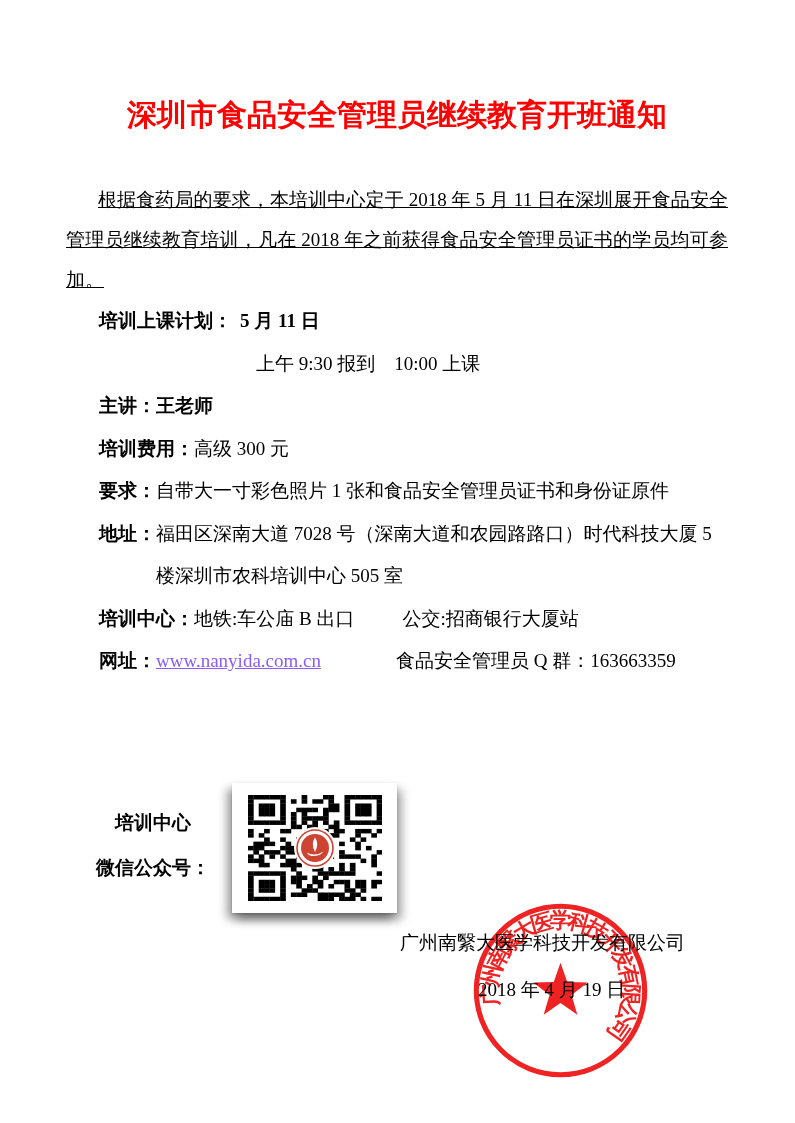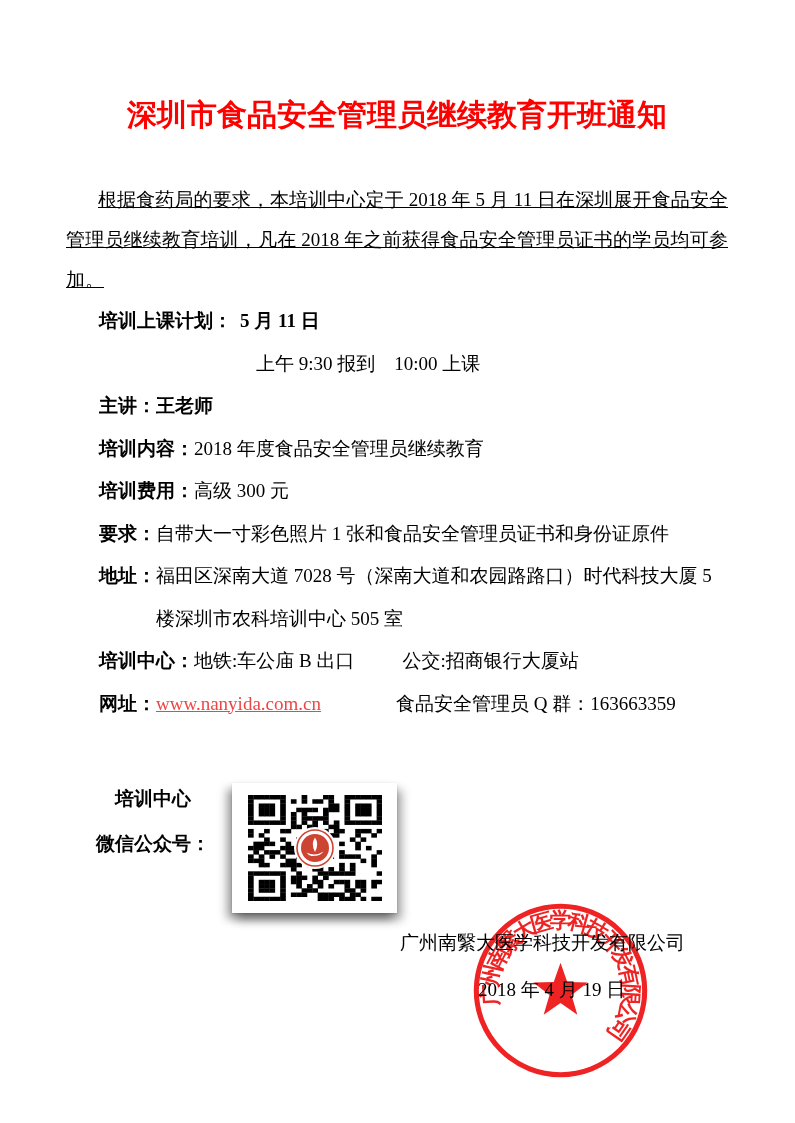--- a/index.html
+++ b/index.html
@@ -37,21 +37,21 @@
   }
   .lbl{font-weight:bold;}
   .val-gap{margin-left:8px;font-weight:bold;}
   .time-line{padding-left:157px;}
   .addr2{padding-left:57px;}
   .bus-gap{margin-left:48px;}
   .qq-gap{margin-left:75px;}
   a.weblink{color:#0000ee;text-decoration:underline;}
   
   .wechat-labels{
-    position:absolute;left:88px;top:776px;width:130px;
+    position:absolute;left:88px;top:800px;width:130px;
     font-size:19px;font-weight:bold;text-align:center;line-height:45px;
     white-space:nowrap;
   }
   .qr-wrap{
     position:absolute;left:232px;top:783px;width:165px;height:130px;
     background:#fff;
     display:flex;align-items:center;justify-content:center;
     box-shadow:-5px 6px 9px rgba(0,0,0,.38), 5px 7px 9px rgba(0,0,0,.33), 0 1px 2px rgba(0,0,0,.15);
   }
   .qr-svg{display:block;}
@@ -92,39 +92,36 @@
     <div class="line">
       <span class="lbl">培训上课计划：</span><span class="val-gap">5 月 11 日</span>
     </div>
     <div class="line time-line">
       <span>上午 9:30 报到　10:00 上课</span>
     </div>
     <div class="line">
       <span class="lbl">主讲：王老师</span>
     </div>
     <div class="line">
-      <span class="lbl">培训内容：</span><span>2018 年度食品安全管理员继续教育</span>
-    </div>
-    <div class="line">
       <span class="lbl">培训费用：</span><span>高级 300 元</span>
     </div>
     <div class="line">
       <span class="lbl">要求：</span><span>自带大一寸彩色照片 1 张和食品安全管理员证书和身份证原件</span>
     </div>
     <div class="line">
       <span class="lbl">地址：</span><span>福田区深南大道 7028 号（深南大道和农园路路口）时代科技大厦 5</span>
     </div>
     <div class="line addr2">
       <span>楼深圳市农科培训中心 505 室</span>
     </div>
     <div class="line">
       <span class="lbl">培训中心：</span><span>地铁:车公庙 B 出口</span><span class="bus-gap">公交:招商银行大厦站</span>
     </div>
     <div class="line">
-      <span class="lbl">网址：</span><a class="weblink" href="www.nanyida.com.cn" style="color: #ef4444; text-align: center;">www.nanyida.com.cn</a><span class="qq-gap">食品安全管理员 Q 群：163663359</span>
+      <span class="lbl">网址：</span><a class="weblink" href="www.nanyida.com.cn" style="color: #8b5cf6; text-align: center;">www.nanyida.com.cn</a><span class="qq-gap">食品安全管理员 Q 群：163663359</span>
     </div>
   </div>
 
   <div class="wechat-labels">
     <div>培训中心</div>
     <div>微信公众号：</div>
   </div>
 
   <div class="qr-wrap">
     <svg id="qr" class="qr-svg" width="134" height="106" viewBox="0 0 25 25" preserveAspectRatio="none">

